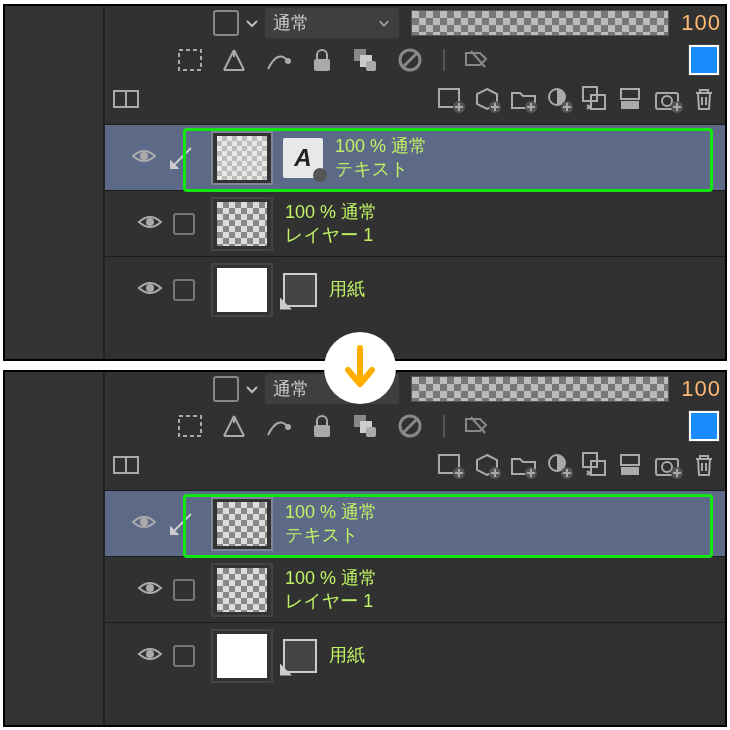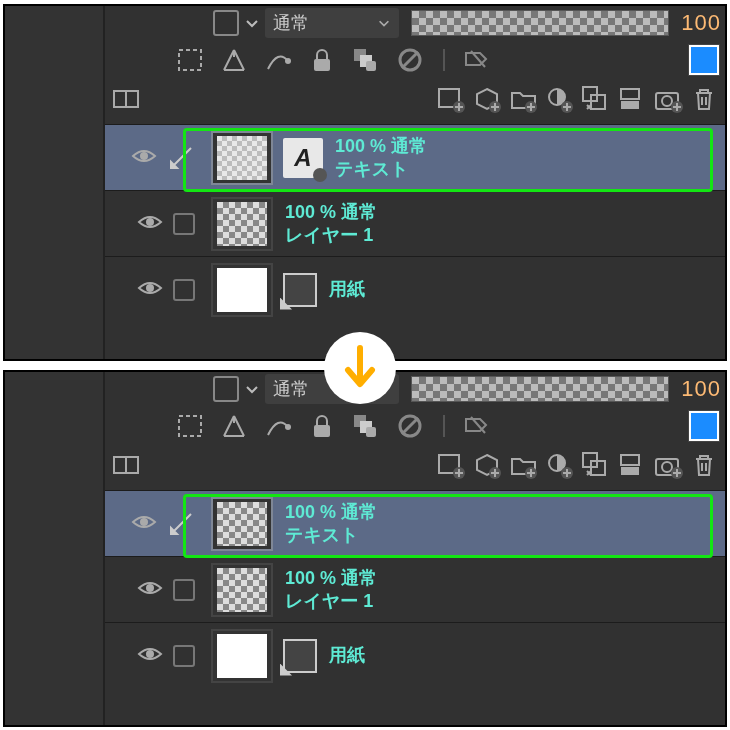--- a/index.html
+++ b/index.html
@@ -51,21 +51,21 @@
   .thumb.textchk { background: #e8e8e8; position: relative; overflow: hidden; }
   .thumb.textchk::before { content: ""; position:absolute; inset:0;
     background:
       linear-gradient(45deg,#aaa 25%,transparent 25%, transparent 75%,#aaa 75%),
       linear-gradient(45deg,#aaa 25%,#e8e8e8 25%,#e8e8e8 75%,#aaa 75%);
     background-size: 10px 10px; background-position: 0 0, 5px 5px; opacity: .7; }
   .texticon { width: 40px; height: 40px; background: #e8e8e8; display:flex; align-items:center; justify-content:center; font-size: 24px; font-style: italic; font-weight: bold; color: #222; border-radius: 2px; margin-left: 10px; position:relative; }
   .texticon::after { content:""; position:absolute; right:-4px; bottom:-4px; width:14px; height:14px; background:#555; border-radius:50%; }
   .paper-icon { width: 34px; height: 34px; border:2px solid #ccc; background:#444; margin-left:10px; position:relative; }
   .paper-icon::after { content:""; position:absolute; left:-5px; bottom:-5px; width:12px; height:12px; background:#ccc; clip-path: polygon(0 100%, 100% 100%, 0 0); }
-  .ltxt { margin-left: 12px; color: #5eead4; font-size: 18px; line-height: 1.25; font-weight: bold; }
+  .ltxt { margin-left: 12px; color: #bef264; font-size: 18px; line-height: 1.25; }
   .hl { position: absolute; border: 3px solid #13e613; border-radius: 4px; pointer-events: none; }
   
   .arrow-down { position: absolute; left: 324px; top: 332px; width: 72px; height: 72px; background: #fff; border-radius: 50%; display:flex; align-items:center; justify-content:center; z-index: 5; }
 </style>
 </head>
 <body>
 
 <div class="wrap">
 
   <div class="panel top">

